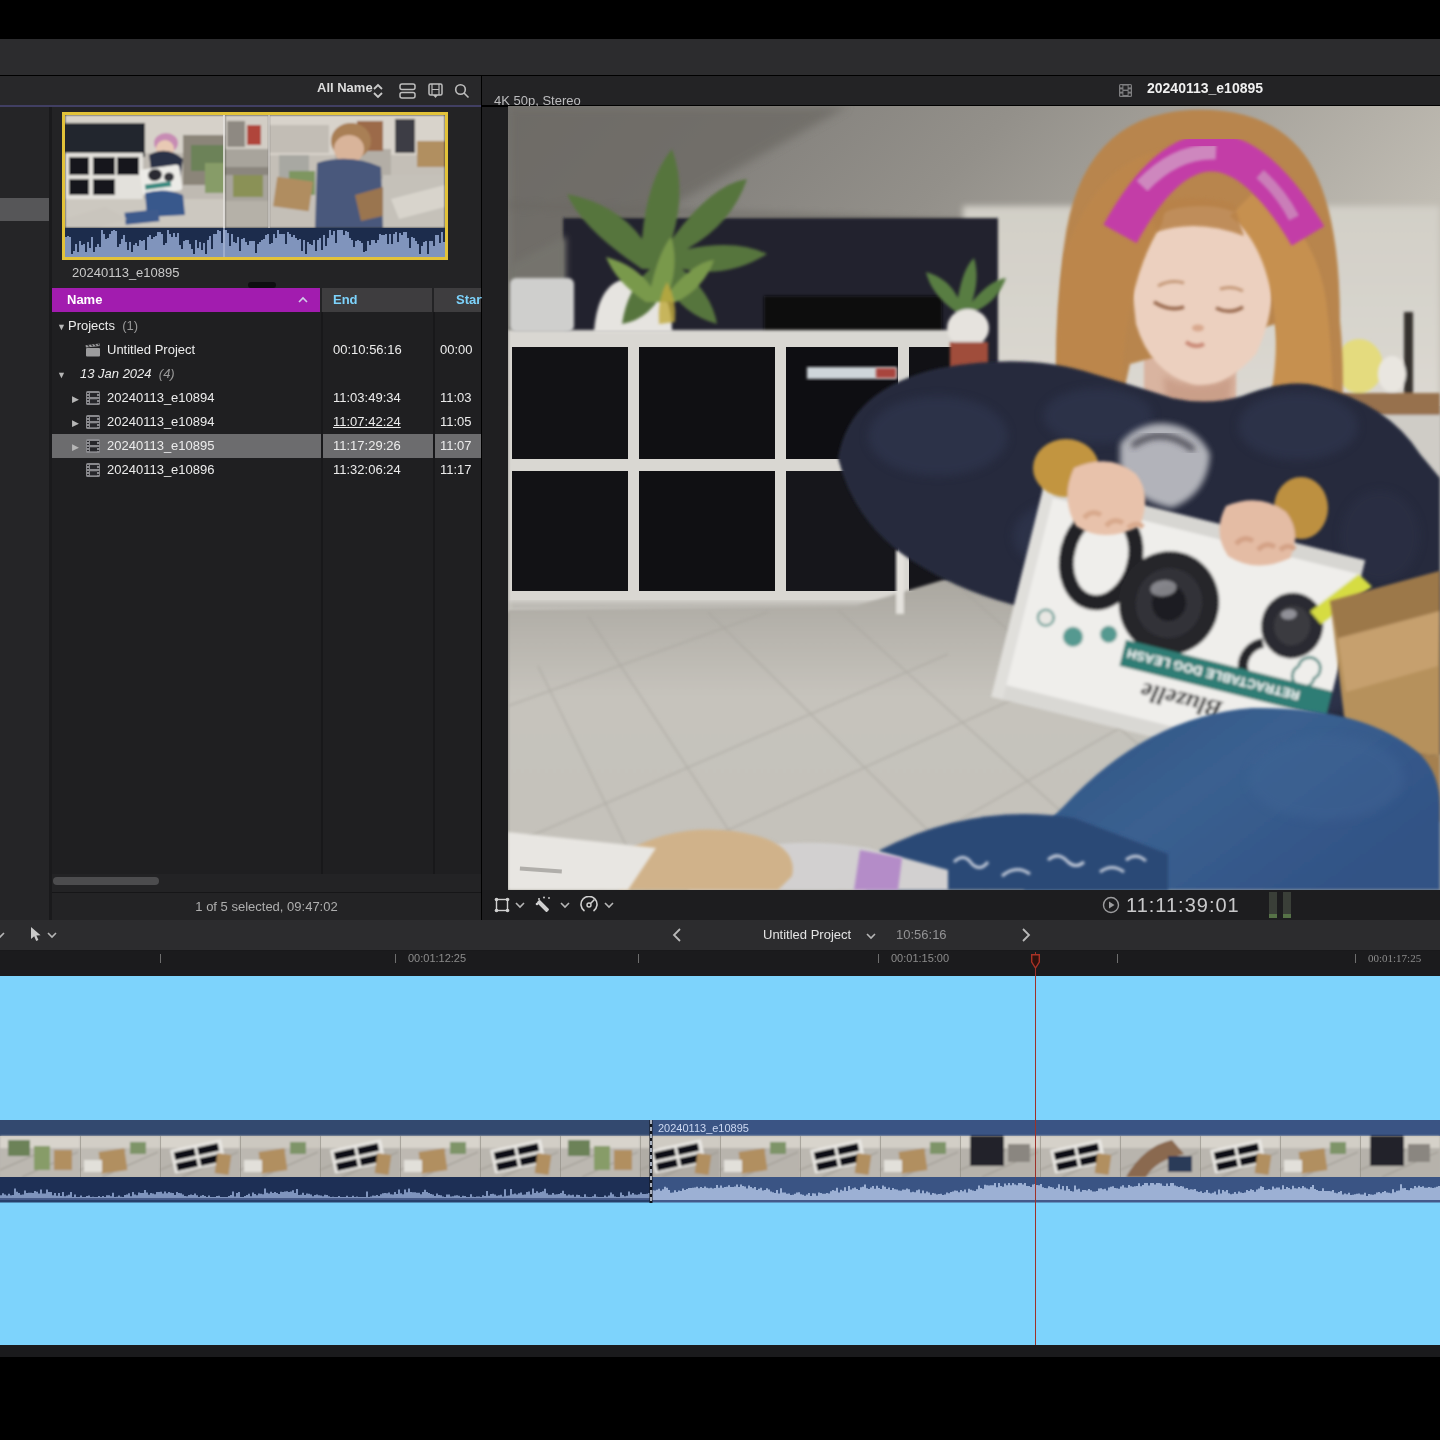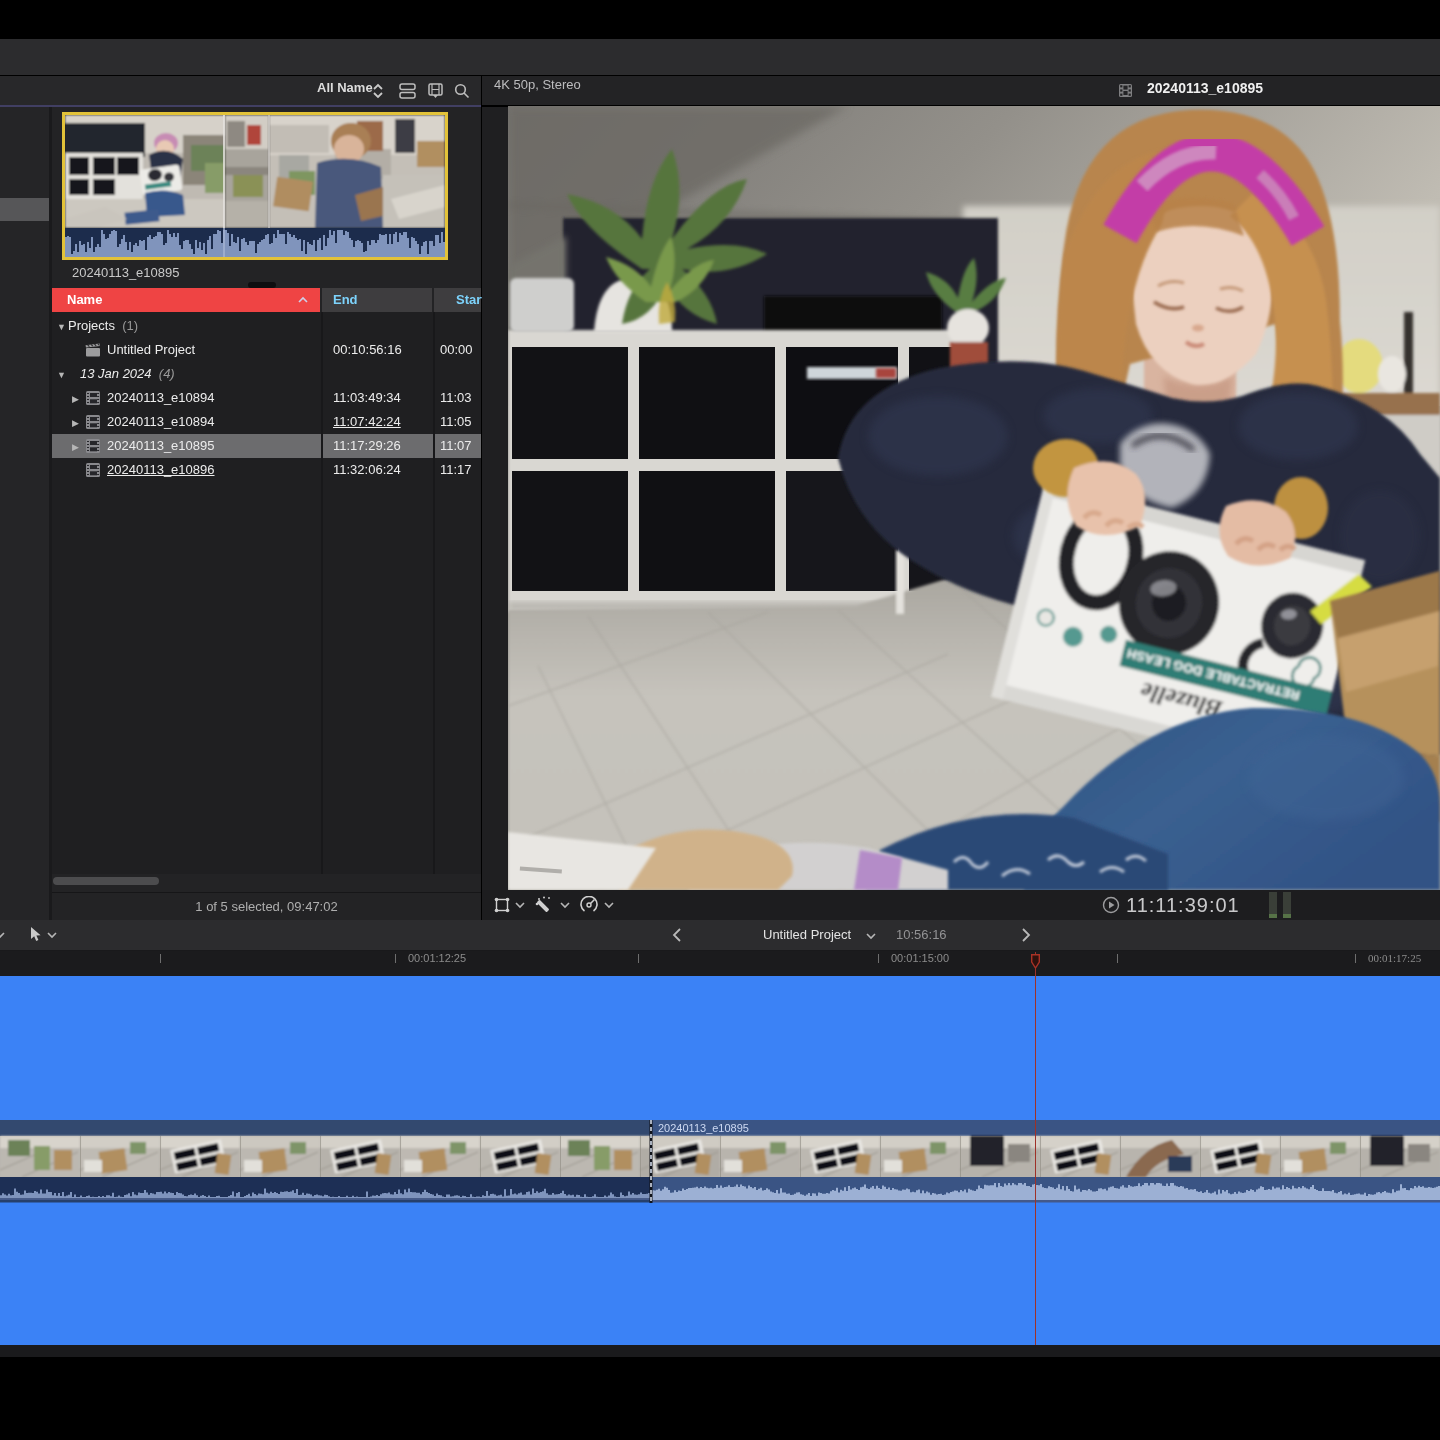--- a/index.html
+++ b/index.html
@@ -15,21 +15,21 @@
   #sidebar{left:0;top:107px;width:49px;height:813px;background:#252527;}
   #sideselect{left:0;top:198px;width:49px;height:23px;background:#565658;}
   #sidediv{left:49px;top:107px;width:3px;height:813px;background:#1a1a1c;}
   
   #browser{left:52px;top:107px;width:429px;height:813px;background:#232325;}
   .b{position:absolute;}
   #filmstrip{left:10px;top:5px;width:380px;height:142px;border:3px solid #e2c239;background:#222;}
   #cliplabel{left:20px;top:158px;width:300px;color:#c9c9c9;font-size:13px;}
   #pill{left:196px;top:175px;width:28px;height:6px;background:#0e0e10;border-radius:3px;}
   #thead{left:0;top:181px;width:429px;height:24px;background:#3e3d3f;}
-  #nameHead{position:absolute;left:0;top:0;width:268px;height:40px;background:#ef4444;color:#fff;font-size:13px;font-weight:bold;line-height:24px;}
+  #nameHead{position:absolute;left:0;top:0;width:268px;height:40px;background:#a21caf;color:#fff;font-size:13px;font-weight:bold;line-height:24px;}
   .hcell{color:#7dd3fc;font-size:13px;font-weight:bold;line-height:24px;position:absolute;}
   #rows{left:0;top:205px;width:429px;height:562px;background:#1f1f21;}
   .row{position:absolute;left:0;width:429px;height:24px;font-size:13px;color:#ececec;line-height:24px;white-space:nowrap;}
   .dis{color:#b6b6b6;font-size:9px;}
   .cnt{color:#989898;}
   .row.sel{background:#6c6c6e;}
   .film{position:absolute;left:34px;top:5px;width:14px;height:14px;background:#89898d;border-radius:1.5px;}
   .film::before{content:"";position:absolute;left:3.5px;top:1.5px;width:7px;height:4.8px;background:#26262a;box-shadow:0 6.3px 0 #26262a;}
   .film::after{content:"";position:absolute;left:1.2px;top:1.5px;width:1.6px;height:1.8px;background:#26262a;
      box-shadow:0 3px 0 #26262a,0 6px 0 #26262a,0 9px 0 #26262a,10.1px 0 0 #26262a,10.1px 3px 0 #26262a,10.1px 6px 0 #26262a,10.1px 9px 0 #26262a;}
@@ -37,21 +37,21 @@
   #scrollpill{left:1px;top:770px;width:106px;height:8px;background:#4c4c4e;border-radius:4px;}
   #statdiv{left:0;top:785px;width:429px;height:1px;background:#161618;}
   #status{left:0;top:786px;width:429px;height:27px;color:#aeaeae;font-size:13px;text-align:center;line-height:27px;}
   
   #viewer{left:482px;top:107px;width:958px;height:783px;background:#1f1f21;}
   #vtoolbar{left:482px;top:890px;width:958px;height:30px;background:#1d1d1f;}
   #timecode{position:absolute;left:644px;top:0;width:600px;height:30px;color:#c9c9cb;font-size:20px;line-height:30px;letter-spacing:1px;}
   
   #tlbar{left:0;top:920px;width:1440px;height:30px;background:#2c2c2e;border-bottom:1px solid #19191b;color:#e8e8e8;}
   
-  #timeline{left:0;top:951px;width:1440px;height:394px;background:#3b82f6;}
+  #timeline{left:0;top:951px;width:1440px;height:394px;background:#7dd3fc;}
   #ruler{position:absolute;left:0;top:0;width:1440px;height:25px;background:#1b1b1d;color:#8c8c8c;font-size:11px;}
   .tick{position:absolute;top:3px;width:1px;height:9px;background:#6e6e6e;}
   .tlabel{position:absolute;top:1px;}
   #bottombar{left:0;top:1345px;width:1440px;height:12px;background:#1a1a1c;}
 </style>
 </head>
 <body>
 <div id="app">
   <div id="menubar" class="abs"></div>
   <div id="toolbar" class="abs">
@@ -70,21 +70,21 @@
       <line x1="11" y1="1" x2="11" y2="12" stroke="#bdbdbd" stroke-width="1.2"></line>
       <line x1="4" y1="6.5" x2="11" y2="6.5" stroke="#bdbdbd" stroke-width="1"></line>
       <path d="M5 12 L7.5 15 L10 12 Z" fill="#bdbdbd"></path>
     </svg>
     <svg class="abs" style="left:454px;top:7px;" width="16" height="16" viewBox="0 0 16 16">
       <circle cx="6.5" cy="6.5" r="4.8" stroke="#bdbdbd" stroke-width="1.6" fill="none"></circle>
       <line x1="10" y1="10" x2="14.5" y2="14.5" stroke="#bdbdbd" stroke-width="1.6"></line>
     </svg>
   </div>
   <div id="vheader" class="abs">
-    <span style="position:absolute;left:12px;top:1px;font-size:13px;color:#bcbcbe;">4K 50p, Stereo</span>
+    <span style="position:absolute;left:12px;top:17px;font-size:13px;color:#bcbcbe;">4K 50p, Stereo</span>
     <svg class="abs" style="left:636px;top:7px;" width="15" height="15" viewBox="0 0 15 15">
       <rect x="1" y="1" width="13" height="13" rx="1.5" fill="#7e7e80"></rect>
       <rect x="2.2" y="2.2" width="2.2" height="2.2" fill="#232325"></rect>
         <rect x="2.2" y="6.4" width="2.2" height="2.2" fill="#232325"></rect>
         <rect x="2.2" y="10.6" width="2.2" height="2.2" fill="#232325"></rect>
       <rect x="10.6" y="2.2" width="2.2" height="2.2" fill="#232325"></rect>
         <rect x="10.6" y="6.4" width="2.2" height="2.2" fill="#232325"></rect>
         <rect x="10.6" y="10.6" width="2.2" height="2.2" fill="#232325"></rect>
       <rect x="5.4" y="2.6" width="4.2" height="4" fill="#232325"></rect>
         <rect x="5.4" y="8" width="4.2" height="4" fill="#232325"></rect>
@@ -191,21 +191,21 @@
             <path d="M1 4.6 L0.5 2.2 L14.6 0.6 L15 3 Z" fill="#9c9c9e"></path>
             <path d="M2.6 1.8 L4.4 3.6 M6 1.4 L7.8 3.2 M9.4 1 L11.2 2.8 M12.8 0.7 L14.4 2.5" stroke="#2a2a2c" stroke-width="1.1"></path>
           </svg>
         <span style="margin-left:55px;">Untitled Project</span>
         <span style="position:absolute;left:281px;">00:10:56:16</span><span style="position:absolute;left:388px;">00:00</span>
       </div>
       <div class="row" style="top:50px;"><span class="dis" style="position:absolute;left:5px;top:1px;">▼</span><span style="margin-left:28px;font-style:italic;">13 Jan 2024&nbsp;&nbsp;<span class="cnt">(4)</span></span></div>
       <div class="row" style="top:74px;"><span class="dis" style="position:absolute;left:20px;top:1px;">▶</span><span class="film"></span><span style="margin-left:55px;">20240113_e10894</span><span style="position:absolute;left:281px;">11:03:49:34</span><span style="position:absolute;left:388px;">11:03</span></div>
       <div class="row" style="top:98px;"><span class="dis" style="position:absolute;left:20px;top:1px;">▶</span><span class="film"></span><span style="margin-left:55px;">20240113_e10894</span><span style="position:absolute;left:281px;text-decoration:underline;">11:07:42:24</span><span style="position:absolute;left:388px;">11:05</span></div>
       <div class="row sel" style="top:122px;"><span class="dis" style="position:absolute;left:20px;top:1px;">▶</span><span class="film"></span><span style="margin-left:55px;">20240113_e10895</span><span style="position:absolute;left:281px;">11:17:29:26</span><span style="position:absolute;left:388px;">11:07</span></div>
-      <div class="row" style="top:146px;text-decoration:underline;"><span class="film"></span><span style="margin-left:55px;">20240113_e10896</span><span style="position:absolute;left:281px;">11:32:06:24</span><span style="position:absolute;left:388px;">11:17</span></div>
+      <div class="row" style="top:146px;"><span class="film"></span><span style="margin-left:55px;">20240113_e10896</span><span style="position:absolute;left:281px;">11:32:06:24</span><span style="position:absolute;left:388px;">11:17</span></div>
     </div>
     <div class="colline" style="left:269px;top:205px;height:562px;"></div>
     <div class="colline" style="left:381px;top:205px;height:562px;"></div>
     <div id="scrollpill" class="b"></div>
     <div id="statdiv" class="b"></div>
     <div id="status" class="b">1 of 5 selected, 09:47:02</div>
   </div>
 
   <div id="viewer" class="abs"></div>
   <div id="photo" class="abs" style="left:508px;top:106px;width:932px;height:784px;background:#8b8a84;overflow:hidden;"><svg width="932" height="784" viewBox="0 0 932 784">

